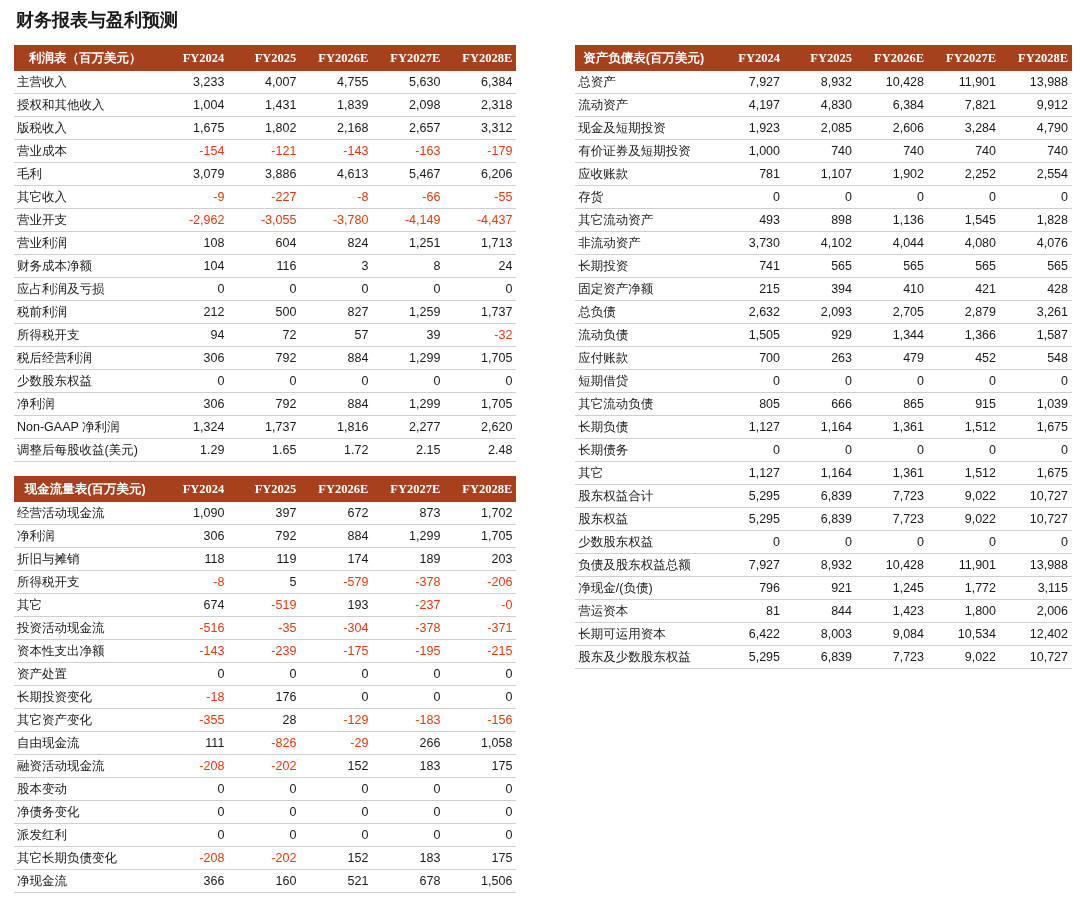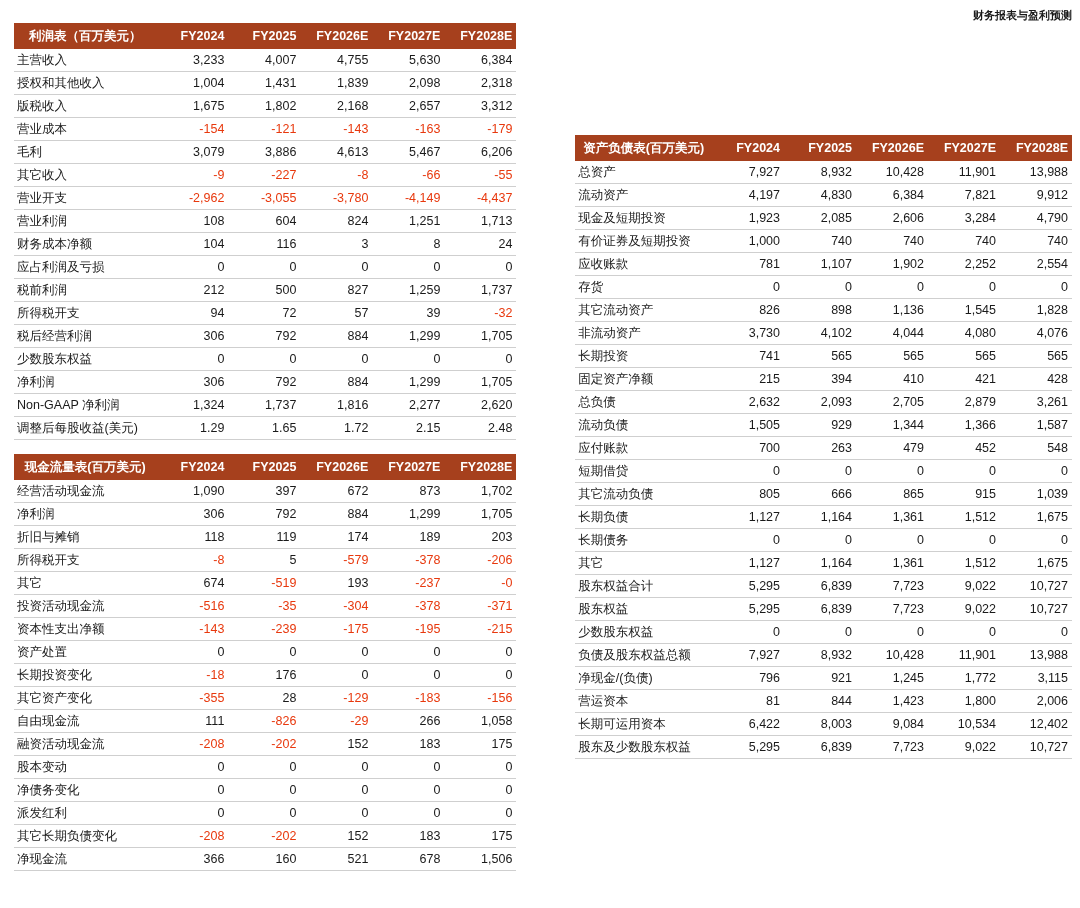--- a/index.html
+++ b/index.html
@@ -8,31 +8,31 @@
     --rule:#cfcfcf;
     --ink:#1a1a1a;
   }
   html,body{margin:0;padding:0;background:#ffffff;}
   body{
     width:1080px;height:908px;overflow:hidden;position:relative;
     font-family:"Liberation Sans","DejaVu Sans",sans-serif;
     color:var(--ink);font-size:12.5px;
   }
   .page{padding:6px 8px 0 14px;}
-  .page-title{font-weight:bold;font-size:11px;margin:2px 0 0 2px;text-align:right;}
-  .cols{display:flex;gap:14px;align-items:center;}
+  .page-title{font-weight:bold;font-size:18px;margin:2px 0 13px 2px;}
+  .cols{display:flex;gap:14px;align-items:flex-start;}
   .col-left{width:527px;display:flex;flex-direction:column;gap:14px;}
   .col-right{width:521px;margin-left:45px;}
   .fin-table{width:100%;}
   .t-header{
     display:flex;align-items:center;height:26px;
     background:var(--hdr);color:#ffffff;font-weight:bold;
   }
   .t-header .h-title{flex:1;text-align:center;white-space:nowrap;}
-  .t-header .h-col{width:68px;text-align:right;padding-right:4px;white-space:nowrap;}
+  .t-header .h-col{width:68px;text-align:right;padding-right:4px;white-space:nowrap;font-family:Liberation Serif, serif;}
   .t-row{
     display:flex;align-items:center;height:22px;
     border-bottom:1px solid var(--rule);
   }
   .t-row .label{flex:1;white-space:nowrap;overflow:hidden;padding-left:3px;}
   .t-row.bold .label{font-weight:normal;}
   .t-row .val{width:68px;text-align:right;padding-right:4px;white-space:nowrap;}
   .t-row .val.neg{color:var(--neg);}
 </style>
 </head>
@@ -388,21 +388,21 @@
           <div class="t-row">
             <div class="label">存货</div>
             <div class="val">0</div>
             <div class="val">0</div>
             <div class="val">0</div>
             <div class="val">0</div>
             <div class="val">0</div>
           </div>
           <div class="t-row">
             <div class="label">其它流动资产</div>
-            <div class="val">826</div>
+            <div class="val">493</div>
             <div class="val">898</div>
             <div class="val">1,136</div>
             <div class="val">1,545</div>
             <div class="val">1,828</div>
           </div>
           <div class="t-row bold">
             <div class="label">非流动资产</div>
             <div class="val">3,730</div>
             <div class="val">4,102</div>
             <div class="val">4,044</div>

